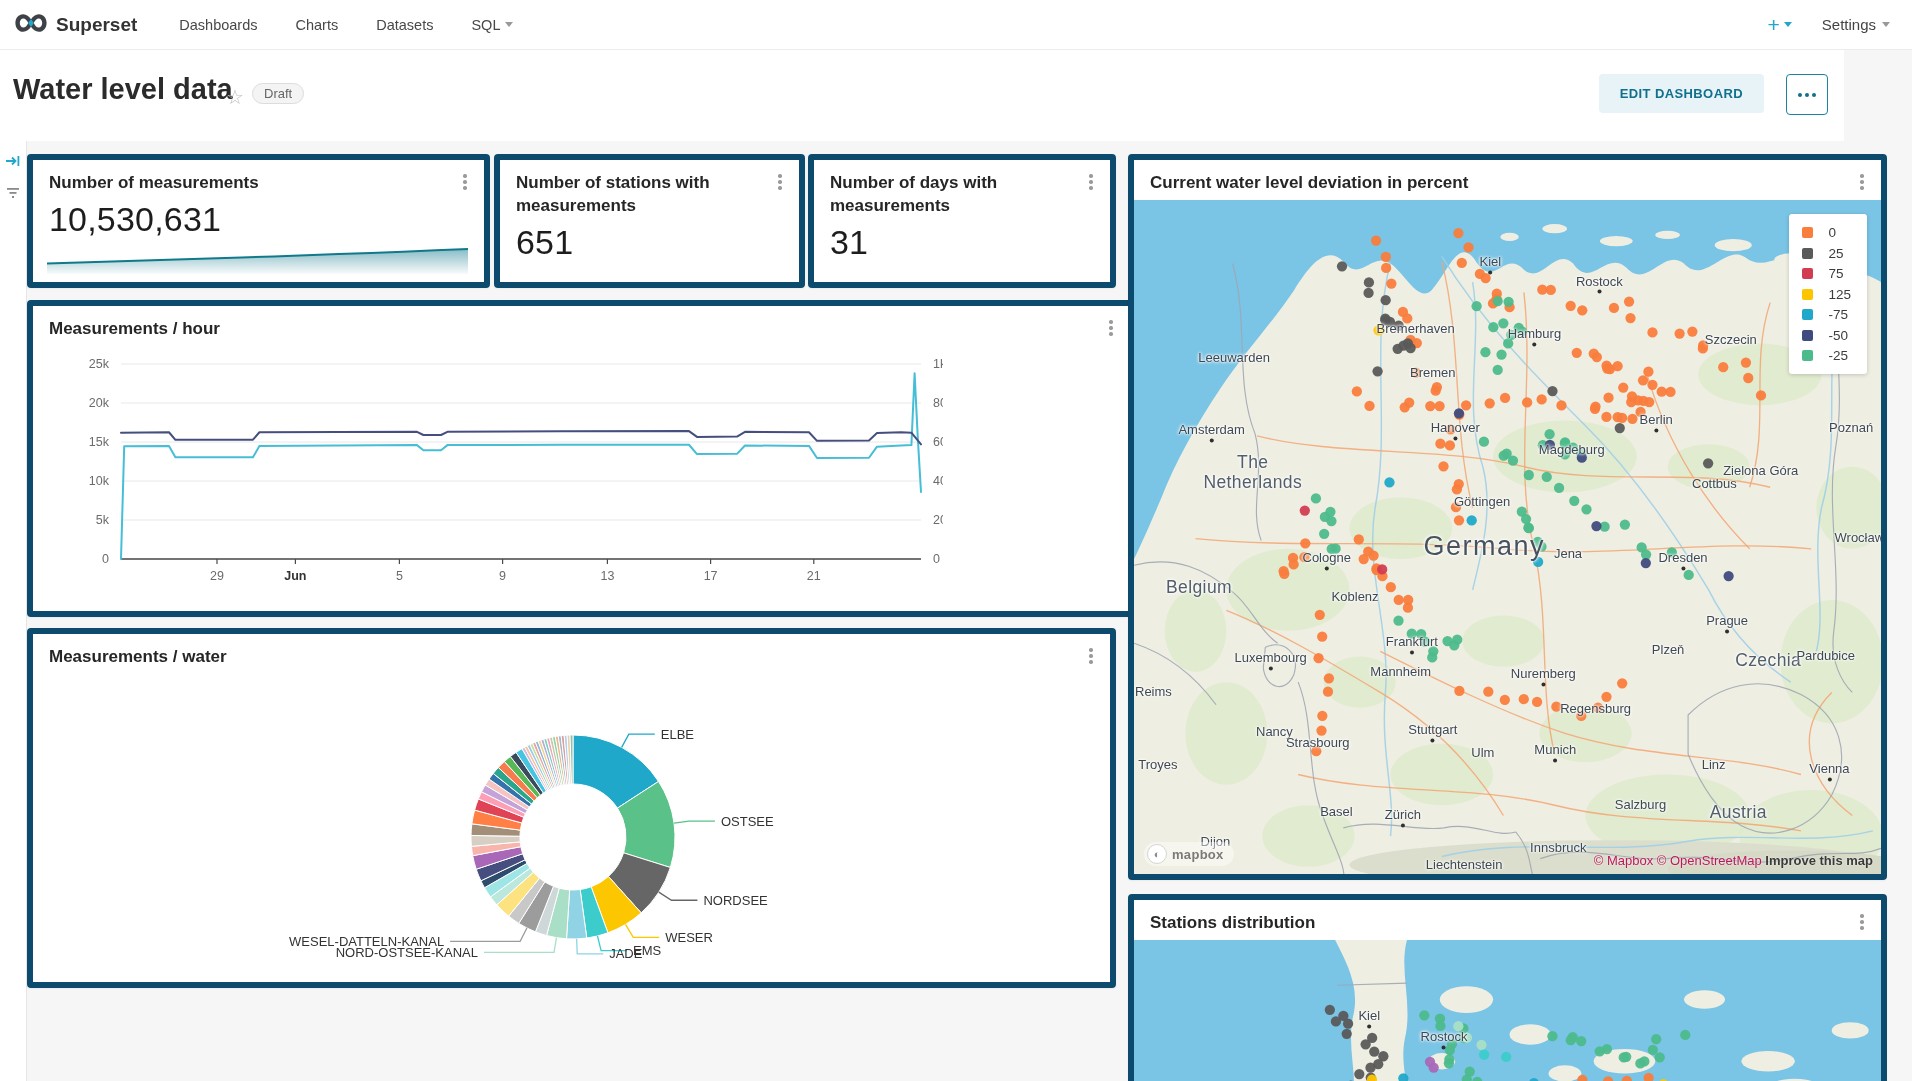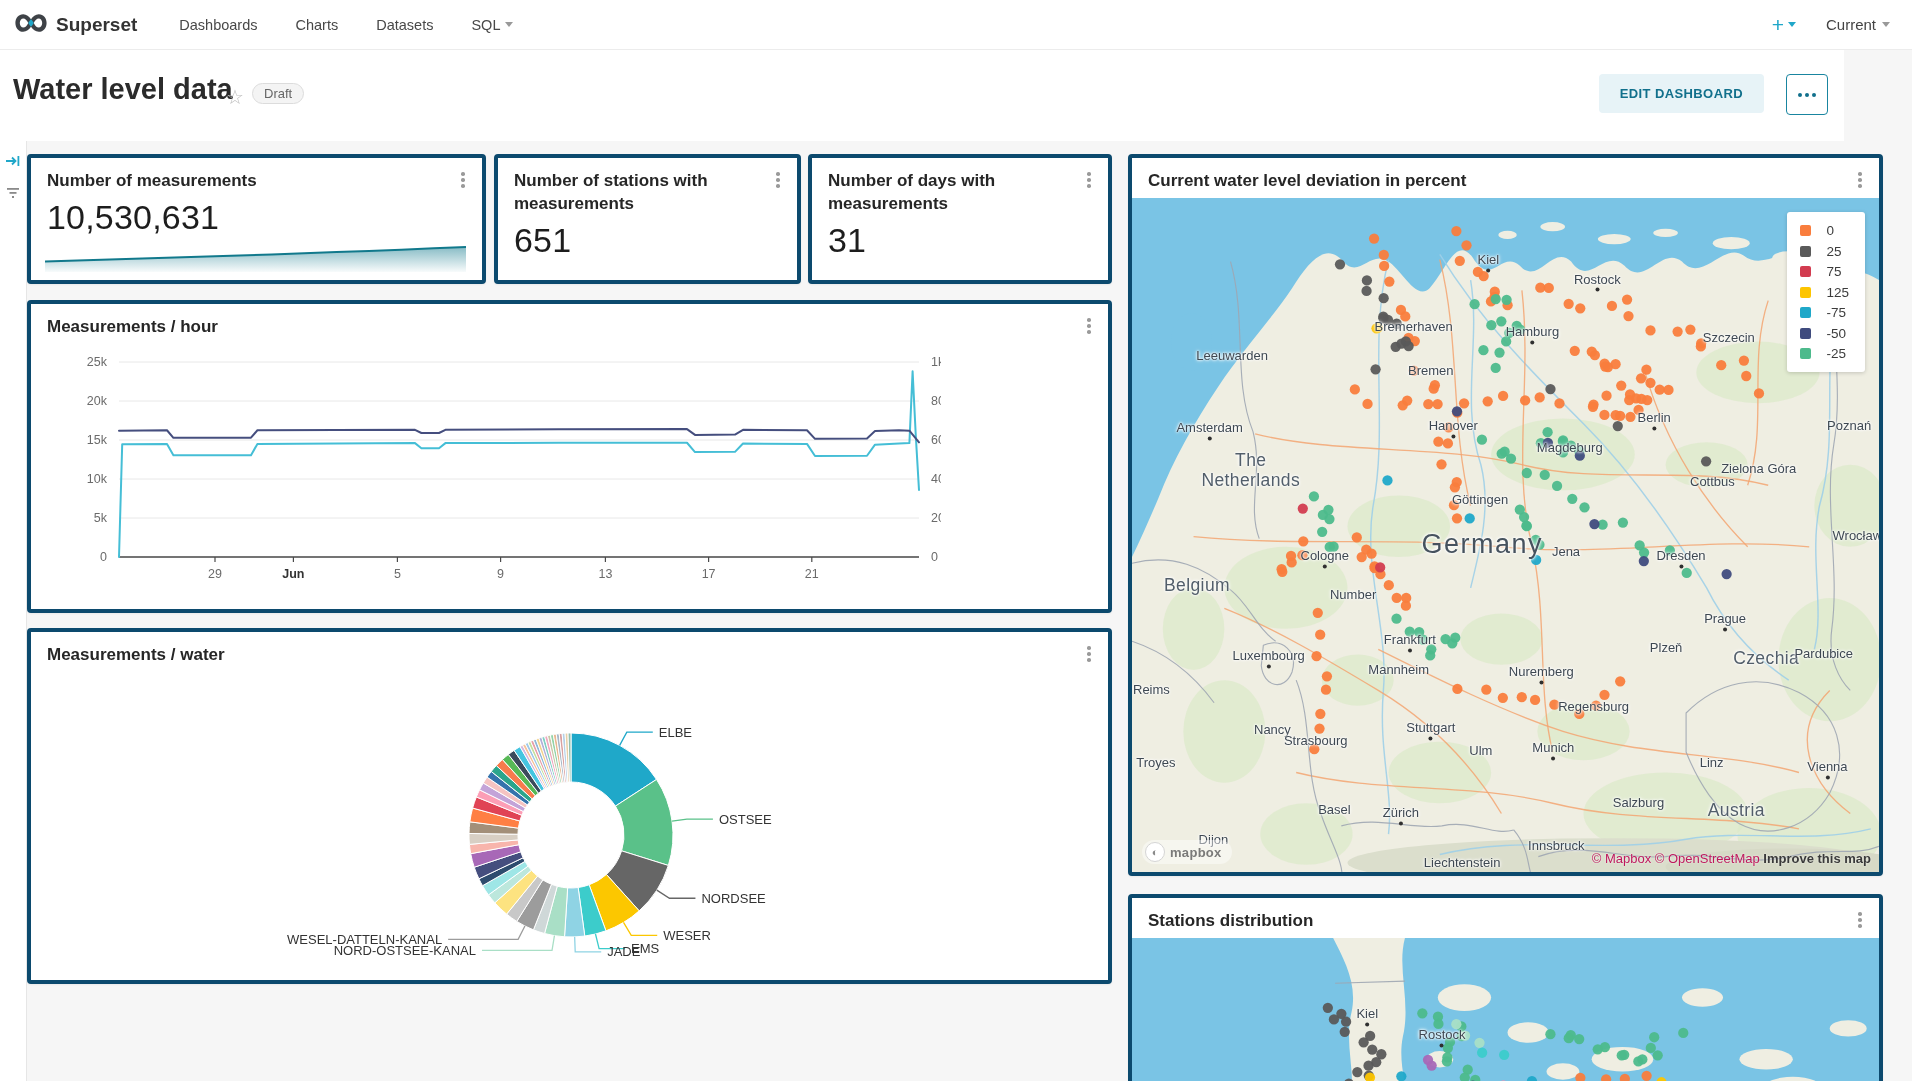--- a/index.html
+++ b/index.html
@@ -19,21 +19,21 @@
   .page-title{position:absolute;left:13px;top:24px;font-size:29px;font-weight:700;color:#2B2B2B;}
   .star{position:absolute;left:226px;top:36px;font-size:20px;color:#C0C0C0;cursor:pointer;}
   .draft-badge{position:absolute;left:252px;top:34px;font-size:13px;color:#666;background:#F4F4F4;border:1px solid #DCDCDC;border-radius:11px;padding:2px 11px;}
   .edit-btn{position:absolute;right:80px;top:25px;height:39px;padding:0 21px;background:#E7F3F7;color:#11708C;font-size:13px;font-weight:700;letter-spacing:.4px;border:none;border-radius:4px;cursor:pointer;font-family:"Liberation Sans",sans-serif;}
   .more-btn{position:absolute;right:16px;top:25px;width:40px;height:39px;background:#fff;border:1.5px solid #1985A0;border-radius:4px;cursor:pointer;display:flex;align-items:center;justify-content:center;gap:3px;}
   .more-btn i{width:4px;height:4px;border-radius:50%;background:#11708C;}
 
   .filter-strip{position:absolute;left:0;top:141px;width:26px;bottom:0;background:#fff;border-right:1px solid #E6E6E6;z-index:10;}
   .fs-icon{position:absolute;left:5px;cursor:pointer;}
 
-  .card{position:absolute;background:#fff;border:4px solid #0c4a6e;border-radius:4px;box-shadow:0 1px 2px rgba(0,0,0,.05);}
+  .card{position:absolute;background:#fff;border:6px solid #0c4a6e;border-radius:4px;box-shadow:0 1px 2px rgba(0,0,0,.05);}
   .card-title{position:absolute;left:16px;top:12px;font-size:17px;font-weight:700;color:#262626;line-height:1.35;}
   .kebab{position:absolute;right:10px;top:12px;width:18px;height:20px;display:flex;flex-direction:column;align-items:center;justify-content:center;gap:2.5px;cursor:pointer;}
   .kebab i{width:3.5px;height:3.5px;border-radius:50%;background:#9A9A9A;}
   .kpi-value{position:absolute;left:16px;font-size:34px;font-weight:500;color:#1d1d1d;letter-spacing:.2px;}
   #kpi1 .kpi-value{top:40px;}
   #kpi2 .kpi-value, #kpi3 .kpi-value{top:63px;}
   #kpi2 .card-title, #kpi3 .card-title{width:210px;}
   .spark{position:absolute;left:14px;right:14px;bottom:8px;height:28px;}
 
   .lc-legend{position:absolute;right:4px;top:34px;width:176px;}
@@ -89,21 +89,21 @@
         <span>SQL</span>
         <span class="caret"></span>
       </span>
   </div>
   <div class="nav-right">
     <span class="plus-btn">
         <span>+</span>
         <span class="caret"></span>
       </span>
     <span class="settings">
-        <span>Current</span>
+        <span>Settings</span>
         <span class="caret"></span>
       </span>
   </div>
 </div>
 
 <div class="pagehead">
   <span class="page-title">Water level data</span>
   <span class="star">☆</span>
   <span class="draft-badge">Draft</span>
   <button class="edit-btn">EDIT DASHBOARD</button>
@@ -161,21 +161,21 @@
 <div class="card" id="kpi3" style="left:808px;top:154px;width:296px;height:122px;">
   <span class="card-title">Number of days with measurements</span>
   <span class="kebab">
       <i></i>
       <i></i>
       <i></i>
     </span>
   <span class="kpi-value">31</span>
 </div>
 
-<div class="card" style="left:27px;top:300px;width:1077px;height:305px;">
+<div class="card" style="left:27px;top:300px;width:1077px;height:305px;padding-left:20px;">
   <span class="card-title">Measurements / hour</span>
   <span class="kebab">
       <i></i>
       <i></i>
       <i></i>
     </span>
   <svg id="linechart" style="position:absolute;left:0;top:40px;" width="910" height="262">
       <line x1="88" y1="18" x2="888" y2="18" stroke="#E8E8E8" stroke-width="1"></line>
       <text x="76" y="22" text-anchor="end" font-size="12.5" fill="#6B6B6B">25k</text>
       <text x="900" y="22" text-anchor="start" font-size="12.5" fill="#6B6B6B">1k</text>
@@ -594,21 +594,21 @@
       <a>© OpenStreetMap</a>
       <span class="improve">Improve this map</span>
     </div>
   <div class="map-city" style="left: 100.098px; top: 157.716px;">Leeuwarden</div>
       <div class="map-city" style="left: 77.688px; top: 229.834px;">Amsterdam<span class="cdot"></span></div>
       <div class="map-city lg" style="left: 118.773px; top: 272.296px;">The
 Netherlands</div>
       <div class="map-city lg" style="left: 64.989px; top: 386.876px;">Belgium</div>
       <div class="map-city" style="left: 136.701px; top: 457.646px;">Luxembourg<span class="cdot"></span></div>
       <div class="map-city" style="left: 192.726px; top: 357.894px;">Cologne<span class="cdot"></span></div>
-      <div class="map-city" style="left: 221.112px; top: 396.986px;">Number</div>
+      <div class="map-city" style="left: 221.112px; top: 396.986px;">Koblenz</div>
       <div class="map-city" style="left: 277.884px; top: 442.144px;">Frankfurt<span class="cdot"></span></div>
       <div class="map-city" style="left: 266.679px; top: 472.474px;">Mannheim</div>
       <div class="map-city" style="left: 19.422px; top: 492.02px;">Reims</div>
       <div class="map-city" style="left: 140.436px; top: 532.46px;">Nancy</div>
       <div class="map-city" style="left: 183.762px; top: 543.244px;">Strasbourg</div>
       <div class="map-city" style="left: 298.8px; top: 529.764px;">Stuttgart<span class="cdot"></span></div>
       <div class="map-city" style="left: 23.904px; top: 565.486px;">Troyes</div>
       <div class="map-city" style="left: 202.437px; top: 611.992px;">Basel</div>
       <div class="map-city" style="left: 268.92px; top: 615.362px;">Zürich<span class="cdot"></span></div>
       <div class="map-city" style="left: 81.423px; top: 642.322px;">Dijon</div>

